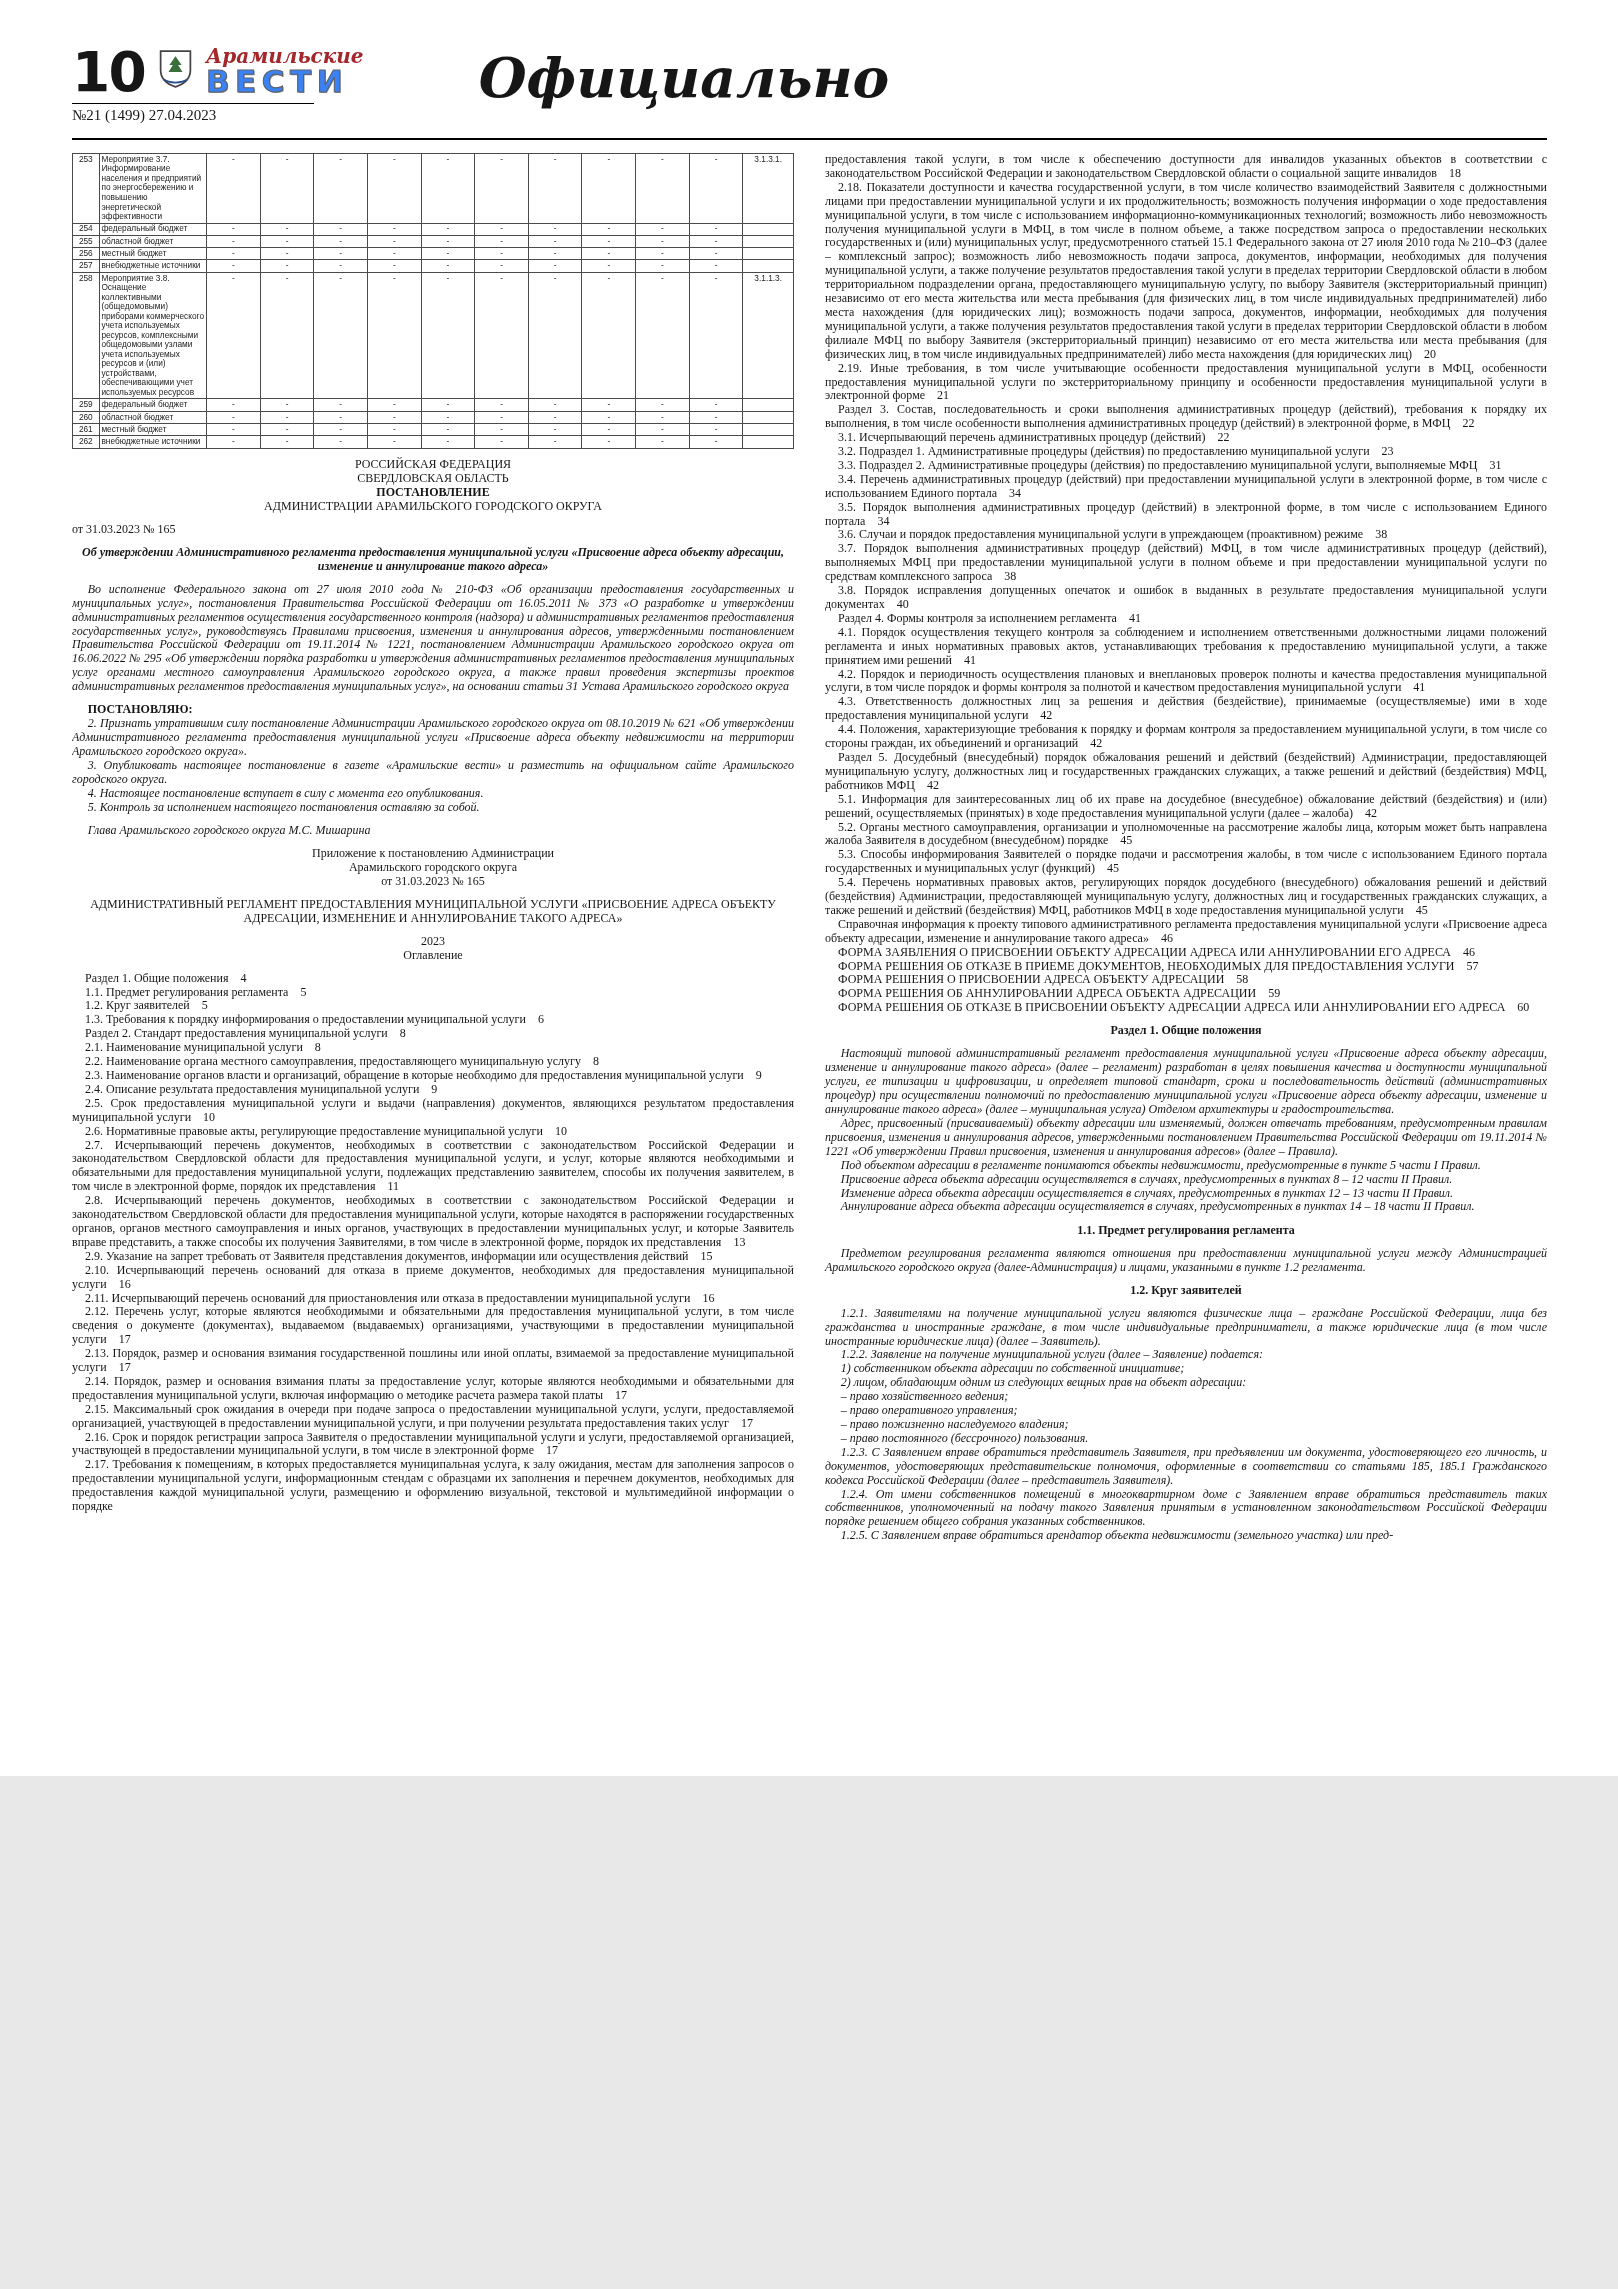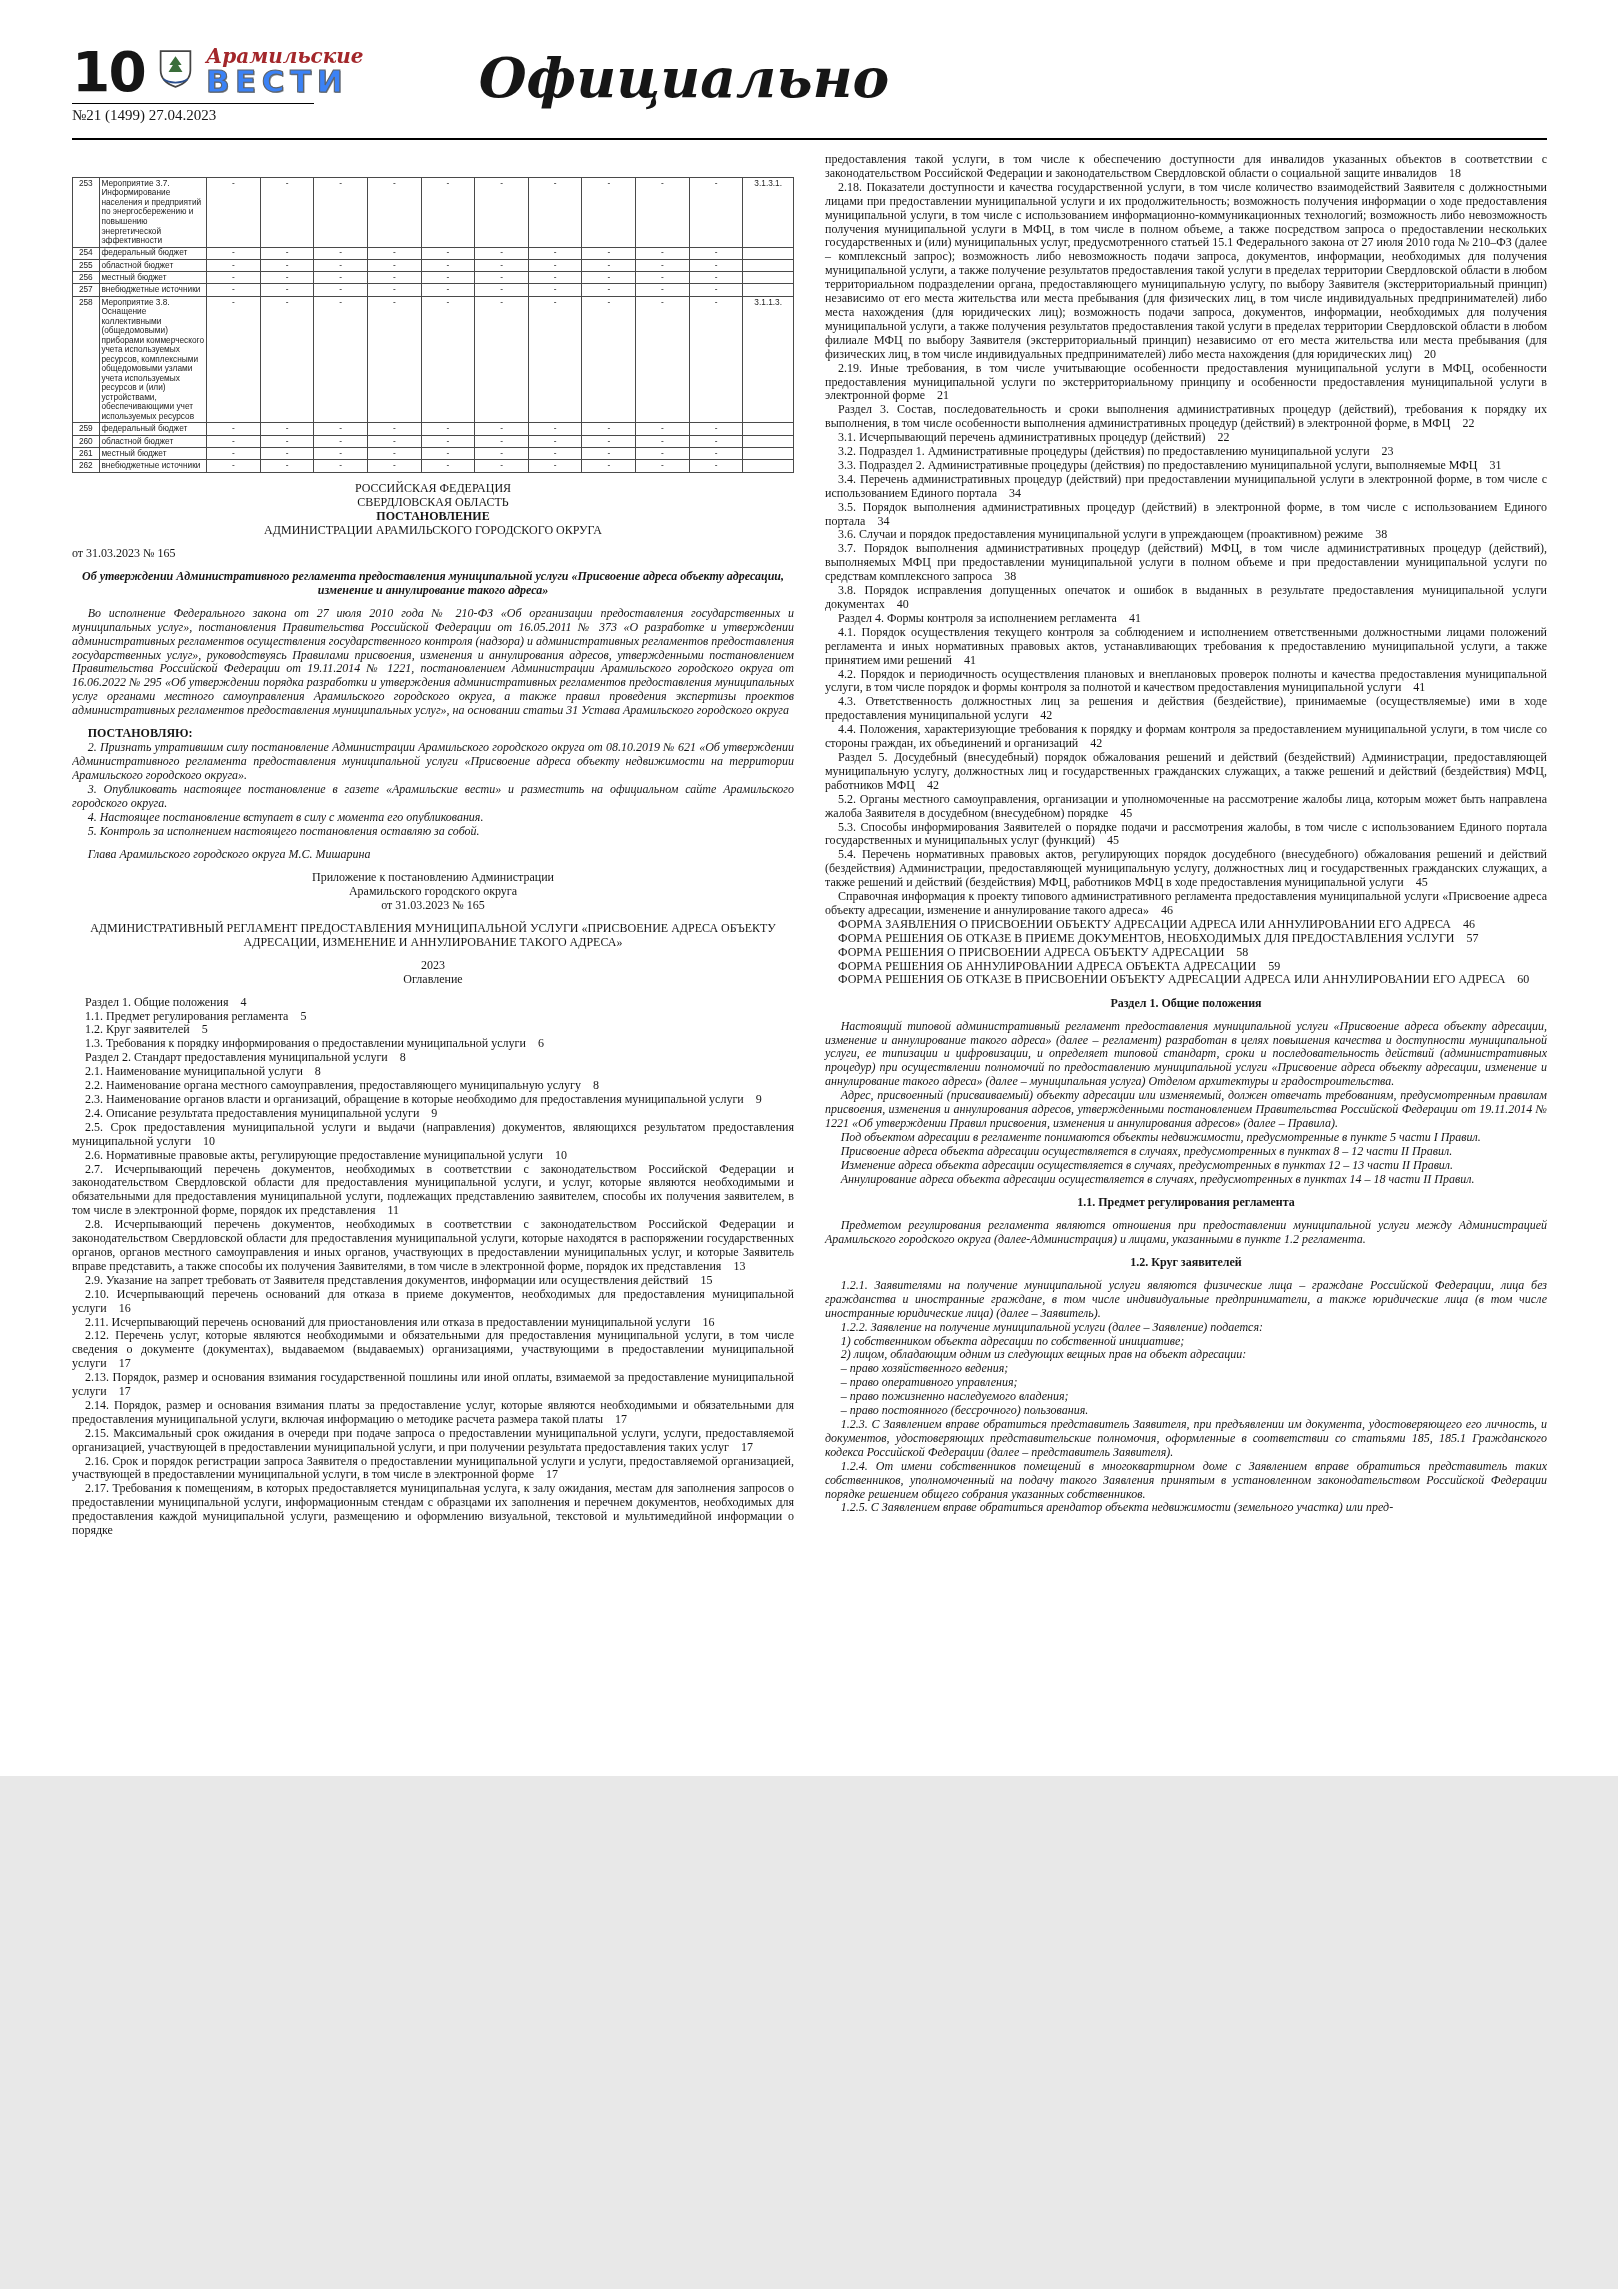--- a/index.html
+++ b/index.html
@@ -17,21 +17,21 @@
       color:#3b82f6;-webkit-text-stroke:1.1px #5d6269;text-shadow:0.9px 0.9px 0 #8b9097;}
   .issue{border-top:1.5px solid #000;margin-top:4.6px;padding-top:2.8px;font-size:15px;width:242px;}
   .section-title{position:absolute;left:395px;top:3.7px;width:434px;text-align:center;
       font-family:"DejaVu Serif", serif;font-style:italic;font-weight:bold;font-size:55px;line-height:1;}
   .rule{position:absolute;left:72px;right:72px;top:138px;border-top:2.3px solid #000;}
   
   .columns{position:absolute;left:72px;right:72px;top:153px;bottom:20px;display:flex;gap:31px;overflow:hidden;}
   .col{flex:1;min-width:0;font-size:12px;line-height:1.16;text-align:justify;}
   
   .prog-table{border-collapse:collapse;width:100%;table-layout:fixed;
-      font-family:"Liberation Sans", sans-serif;font-size:8.3px;line-height:1.15;margin-bottom:9.2px;color:#222;margin-top:24px;}
+      font-family:"Liberation Sans", sans-serif;font-size:8.3px;line-height:1.15;margin-bottom:9.2px;color:#222;}
   .prog-table td{border:0.9px solid #4a4a4a;padding:0.9px 1.8px;text-align:center;vertical-align:top;word-wrap:break-word;}
   .prog-table td.num-cell{width:22px;}
   .prog-table td.label-cell{width:103px;text-align:left;}
   .prog-table td.code-cell{width:46px;}
   
   .blk{margin:0;}
   .blk.gap{margin-top:9.2px;}
   .c{text-align:center;text-indent:0;}
   .cb{text-align:center;font-weight:bold;text-indent:0;}
   .cbi{text-align:center;font-weight:bold;font-style:italic;text-indent:0;}
@@ -283,20 +283,21 @@
           <div class="blk toc"><span>3.5. Порядок выполнения административных процедур (действий) в электронной форме, в том числе с использованием Единого портала</span><span class="pg">34</span></div>
           <div class="blk toc"><span>3.6. Случаи и порядок предоставления муниципальной услуги в упреждающем (проактивном) режиме</span><span class="pg">38</span></div>
           <div class="blk toc"><span>3.7. Порядок выполнения административных процедур (действий) МФЦ, в том числе административных процедур (действий), выполняемых МФЦ при предоставлении муниципальной услуги в полном объеме и при предоставлении муниципальной услуги по средствам комплексного запроса</span><span class="pg">38</span></div>
           <div class="blk toc"><span>3.8. Порядок исправления допущенных опечаток и ошибок в выданных в результате предоставления муниципальной услуги документах</span><span class="pg">40</span></div>
           <div class="blk toc"><span>Раздел 4. Формы контроля за исполнением регламента</span><span class="pg">41</span></div>
           <div class="blk toc"><span>4.1. Порядок осуществления текущего контроля за соблюдением и исполнением ответственными должностными лицами положений регламента и иных нормативных правовых актов, устанавливающих требования к предоставлению муниципальной услуги, а также принятием ими решений</span><span class="pg">41</span></div>
           <div class="blk toc"><span>4.2. Порядок и периодичность осуществления плановых и внеплановых проверок полноты и качества предоставления муниципальной услуги, в том числе порядок и формы контроля за полнотой и качеством предоставления муниципальной услуги</span><span class="pg">41</span></div>
           <div class="blk toc"><span>4.3. Ответственность должностных лиц за решения и действия (бездействие), принимаемые (осуществляемые) ими в ходе предоставления муниципальной услуги</span><span class="pg">42</span></div>
           <div class="blk toc"><span>4.4. Положения, характеризующие требования к порядку и формам контроля за предоставлением муниципальной услуги, в том числе со стороны граждан, их объединений и организаций</span><span class="pg">42</span></div>
           <div class="blk toc"><span>Раздел 5. Досудебный (внесудебный) порядок обжалования решений и действий (бездействий) Администрации, предоставляющей муниципальную услугу, должностных лиц и государственных гражданских служащих, а также решений и действий (бездействия) МФЦ, работников МФЦ</span><span class="pg">42</span></div>
+          <div class="blk toc"><span>5.1. Информация для заинтересованных лиц об их праве на досудебное (внесудебное) обжалование действий (бездействия) и (или) решений, осуществляемых (принятых) в ходе предоставления муниципальной услуги (далее – жалоба)</span><span class="pg">42</span></div>
           <div class="blk toc"><span>5.2. Органы местного самоуправления, организации и уполномоченные на рассмотрение жалобы лица, которым может быть направлена жалоба Заявителя в досудебном (внесудебном) порядке</span><span class="pg">45</span></div>
           <div class="blk toc"><span>5.3. Способы информирования Заявителей о порядке подачи и рассмотрения жалобы, в том числе с использованием Единого портала государственных и муниципальных услуг (функций)</span><span class="pg">45</span></div>
           <div class="blk toc"><span>5.4. Перечень нормативных правовых актов, регулирующих порядок досудебного (внесудебного) обжалования решений и действий (бездействия) Администрации, предоставляющей муниципальную услугу, должностных лиц и государственных гражданских служащих, а также решений и действий (бездействия) МФЦ, работников МФЦ в ходе предоставления муниципальной услуги</span><span class="pg">45</span></div>
           <div class="blk toc"><span>Справочная информация к проекту типового административного регламента предоставления муниципальной услуги «Присвоение адреса объекту адресации, изменение и аннулирование такого адреса»</span><span class="pg">46</span></div>
           <div class="blk toc"><span>ФОРМА ЗАЯВЛЕНИЯ О ПРИСВОЕНИИ ОБЪЕКТУ АДРЕСАЦИИ АДРЕСА ИЛИ АННУЛИРОВАНИИ ЕГО АДРЕСА</span><span class="pg">46</span></div>
           <div class="blk toc"><span>ФОРМА РЕШЕНИЯ ОБ ОТКАЗЕ В ПРИЕМЕ ДОКУМЕНТОВ, НЕОБХОДИМЫХ ДЛЯ ПРЕДОСТАВЛЕНИЯ УСЛУГИ</span><span class="pg">57</span></div>
           <div class="blk toc"><span>ФОРМА РЕШЕНИЯ О ПРИСВОЕНИИ АДРЕСА ОБЪЕКТУ АДРЕСАЦИИ</span><span class="pg">58</span></div>
           <div class="blk toc"><span>ФОРМА РЕШЕНИЯ ОБ АННУЛИРОВАНИИ АДРЕСА ОБЪЕКТА АДРЕСАЦИИ</span><span class="pg">59</span></div>
           <div class="blk toc"><span>ФОРМА РЕШЕНИЯ ОБ ОТКАЗЕ В ПРИСВОЕНИИ ОБЪЕКТУ АДРЕСАЦИИ АДРЕСА ИЛИ АННУЛИРОВАНИИ ЕГО АДРЕСА</span><span class="pg">60</span></div>
           <div class="blk cb gap"><span>Раздел 1. Общие положения</span></div>

